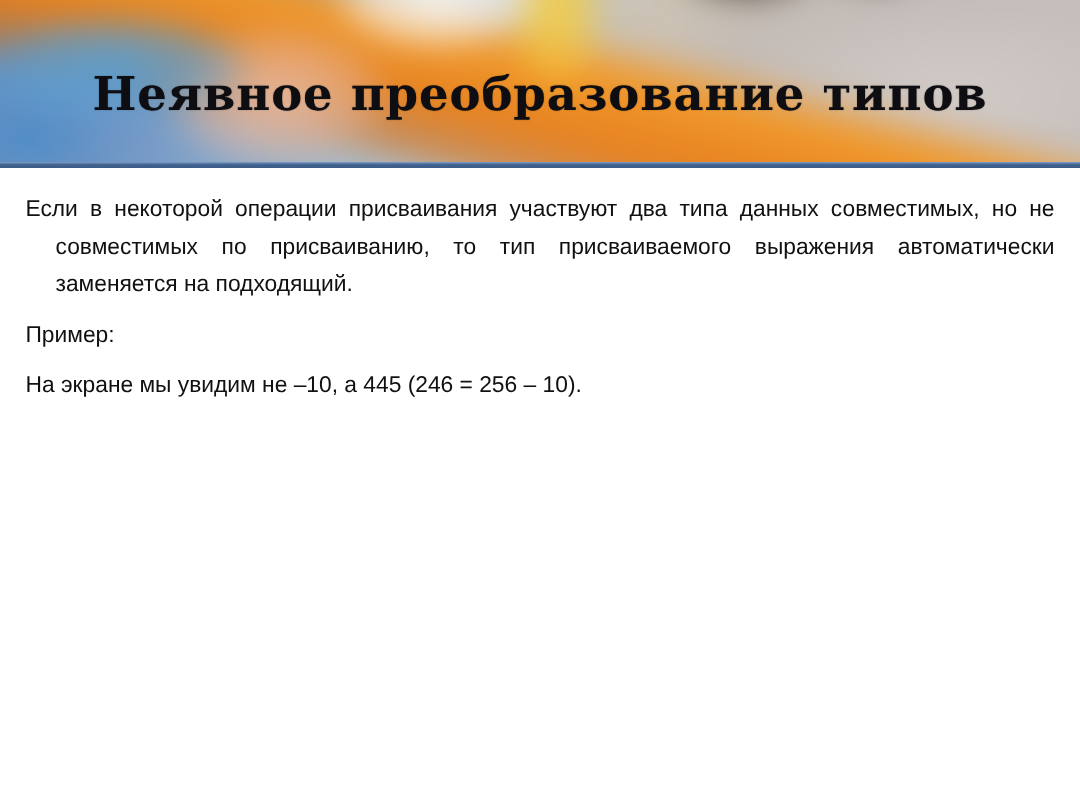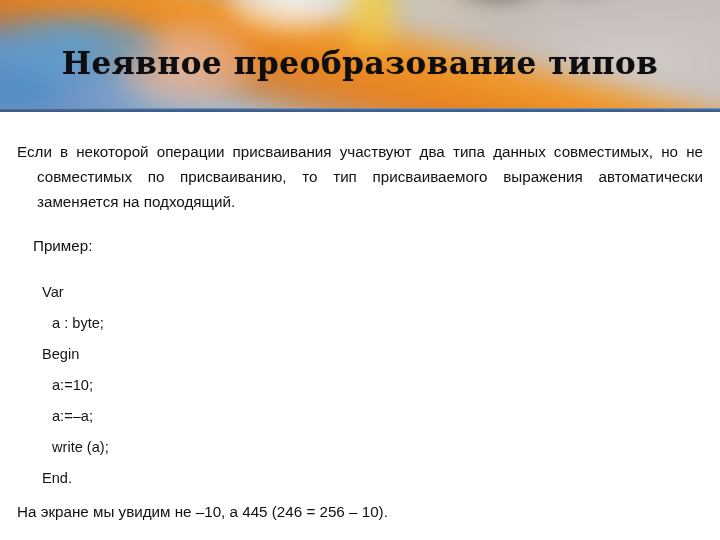--- a/index.html
+++ b/index.html
@@ -93,21 +93,21 @@
   }
 
   
   .content {
     position: absolute;
     left: 0;
     top: 111px;
     width: 720px;
     height: 380px;
     box-sizing: border-box;
-    padding: 28px 17px 0 17px;
+    padding: 16px 17px 0 17px;
     color: #111111;
   }
 
   .para {
     font-family: "Liberation Sans", sans-serif;
     font-size: 15.2px;
     line-height: 25px;
     text-align: justify;
     text-justify: inter-word;
     color: #111111;
@@ -117,21 +117,21 @@
   .para--hanging {
     padding-left: 20px;
     text-indent: -20px;
   }
 
   .label-line {
     font-family: "Liberation Sans", sans-serif;
     font-size: 15.2px;
     line-height: 31px;
     color: #111111;
-    margin: 16px;
+    margin: 0;
     white-space: pre;
   }
 
   .code-line {
     font-family: "Liberation Sans", sans-serif;
     font-size: 14.6px;
     line-height: 31px;
     color: #151515;
     margin: 0;
     white-space: pre;
@@ -158,27 +158,18 @@
     <div class="header-title">Неявное преобразование типов</div>
   </div>
   <div class="header-rule"></div>
 
   <div class="content">
 
     <p class="para para--hanging">Если в некоторой операции присваивания участвуют два типа данных совместимых, но не совместимых по присваиванию, то тип присваиваемого выражения автоматически заменяется на подходящий.</p>
 
     <p class="label-line">Пример:</p>
 
-    <div>
-      <p class="code-line code-indent-1">Var</p>
-      <p class="code-line code-indent-2">a : byte;</p>
-      <p class="code-line code-indent-1">Begin</p>
-      <p class="code-line code-indent-2">a:=10;</p>
-      <p class="code-line code-indent-2">a:=–a;</p>
-      <p class="code-line code-indent-2">write (a);</p>
-      <p class="code-line code-indent-1">End.</p>
-    </div>
 
     <p class="conclusion">На экране мы увидим не –10, а 445 (246 = 256 – 10).</p>
 
   </div>
 
 </div>
 
 </body></html>

